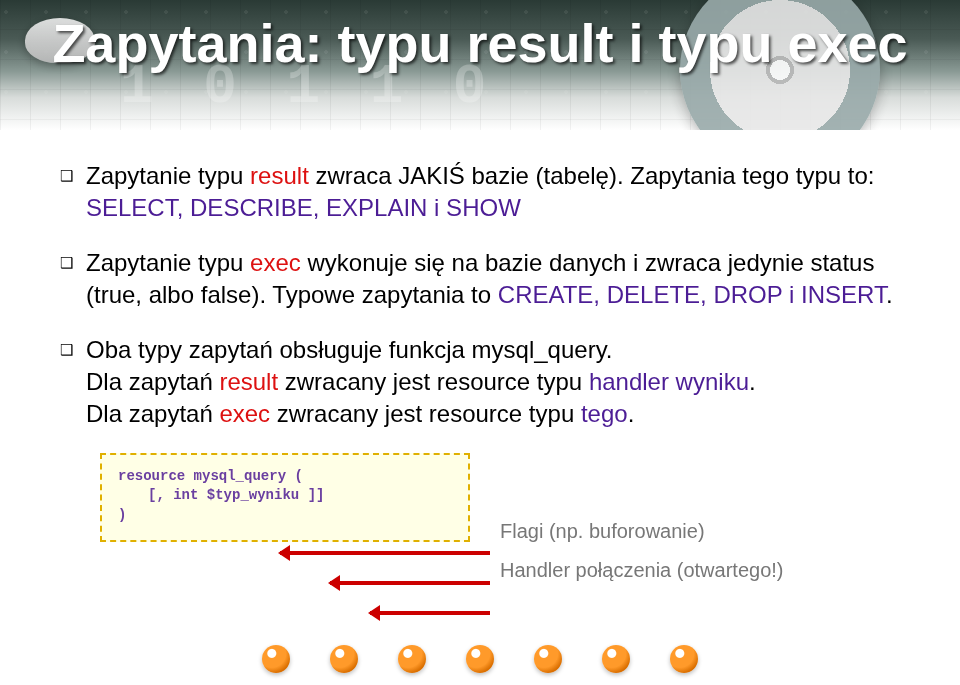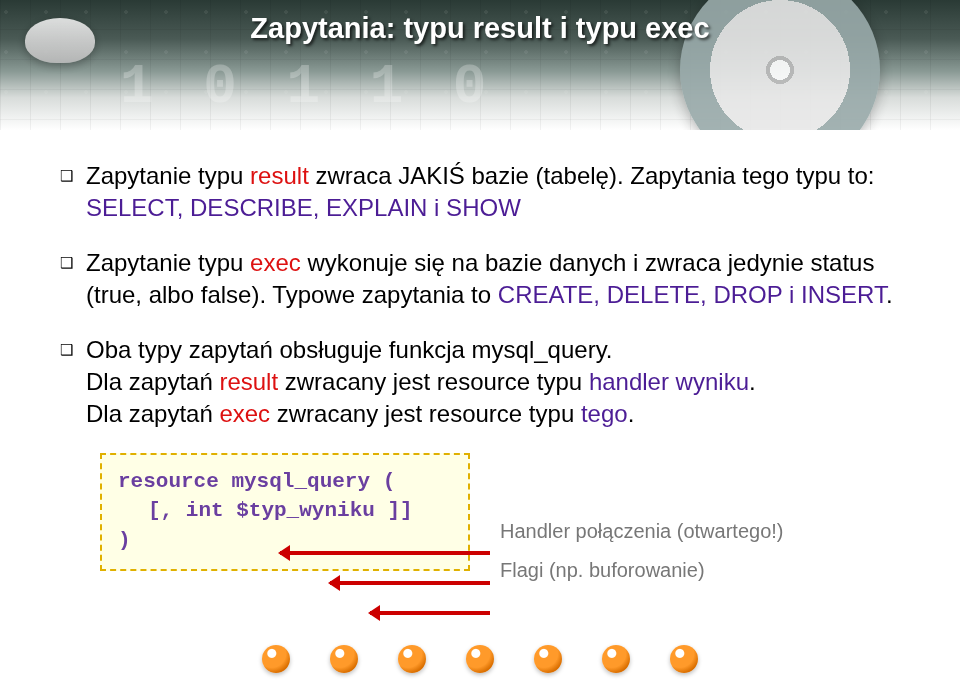--- a/index.html
+++ b/index.html
@@ -58,21 +58,21 @@
     font-weight: bold;
     letter-spacing: 8px;
     font-family: "Courier New", monospace;
   }
   .slide-title {
     position: absolute;
     top: 12px;
     left: 0;
     right: 0;
     text-align: center;
-    font-size: 29px;
+    font-size: 54px;
     font-weight: bold;
     color: #fff;
     text-shadow: 2px 2px 3px rgba(0,0,0,0.65);
     font-style: normal;
   }
   .content {
     padding: 30px 60px 0 60px;
     font-size: 24px;
     color: #000;
     line-height: 1.35;
@@ -90,21 +90,21 @@
   .bullet-body { flex: 1; }
   .kw-blue { color: #4c1d95; }
   .kw-red  { color: #d11; }
   .codebox {
     margin: 20px 0 0 40px;
     width: 370px;
     border: 2px dashed #e0b000;
     background: #ffffe6;
     padding: 12px 16px 14px 16px;
     font-family: "Courier New", monospace;
-    font-size: 21px;
+    font-size: 14px;
     font-weight: bold;
     color: #6a3fa0;
     line-height: 1.4;
     position: relative;
   }
   .codebox .l2, .codebox .l3, .codebox .l4 { padding-left: 30px; }
   .annotations {
     position: absolute;
     left: 500px;
     top: 516px;
@@ -187,22 +187,22 @@
     <div class="l5">)</div>
   </div>
 
 </div>
 
 <div class="arrow arrow1"></div>
 <div class="arrow arrow2"></div>
 <div class="arrow arrow3"></div>
 
 <div class="annotations">
+  <div>Flagi (np. buforowanie)</div>
   <div>Handler połączenia (otwartego!)</div>
-  <div>Flagi (np. buforowanie)</div>
 </div>
 
 <div class="footer-dots">
   <div class="dot"></div>
   <div class="dot"></div>
   <div class="dot"></div>
   <div class="dot"></div>
   <div class="dot"></div>
   <div class="dot"></div>
   <div class="dot"></div>

